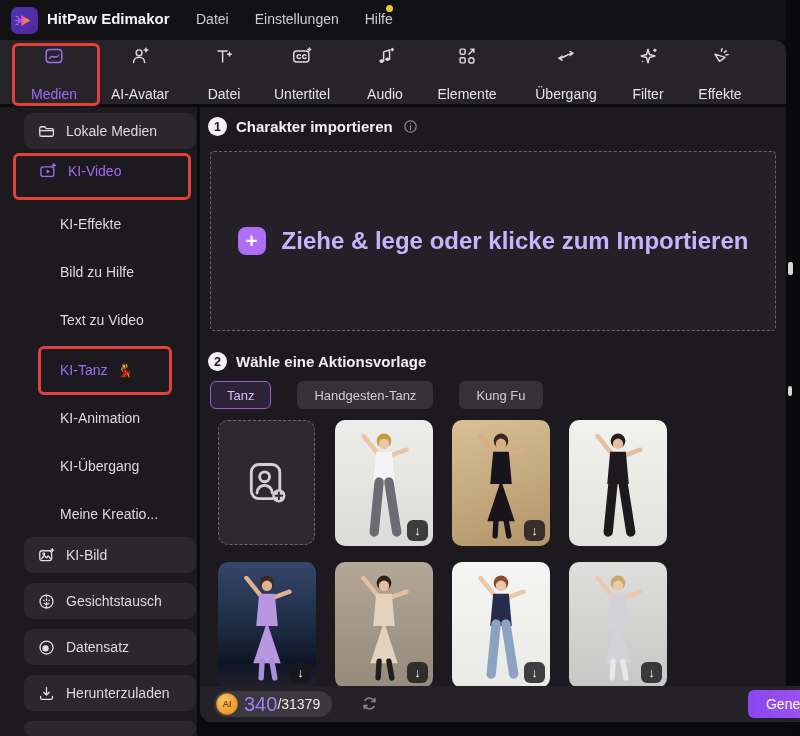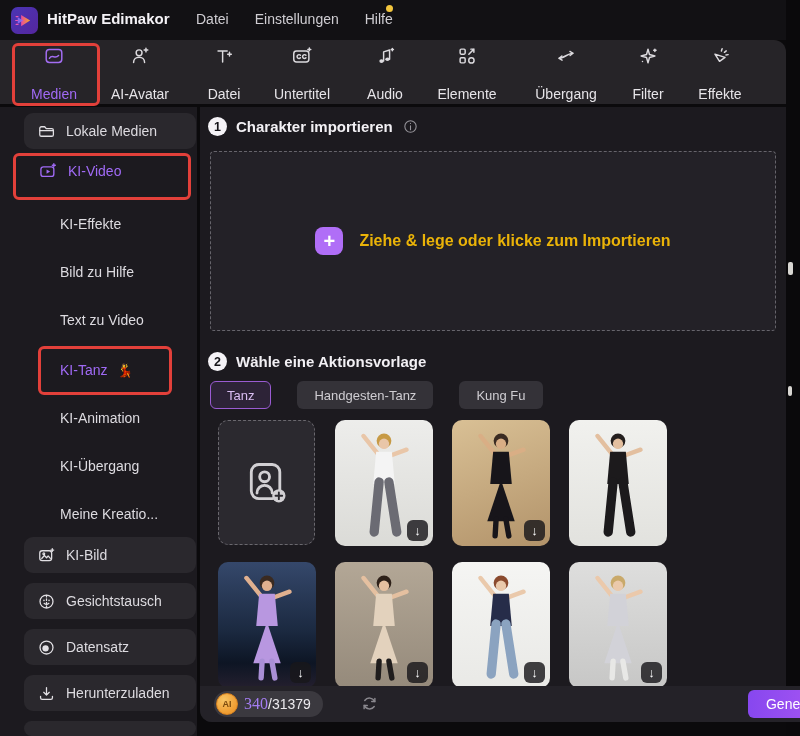--- a/index.html
+++ b/index.html
@@ -49,21 +49,21 @@
   .stepnum{width:19px;height:19px;border-radius:50%;background:#f5f3f7;color:#141318;font-size:12.5px;
            font-weight:bold;display:flex;align-items:center;justify-content:center;}
   .steptitle{font-size:15px;font-weight:bold;color:#f2f0f4;}
   .infoicon{width:17px;height:17px;color:#96949a;display:flex;}
   .infoicon svg{stroke:currentColor;fill:none;stroke-width:1.5;stroke-linecap:round;}
 
   .dropzone{position:absolute;left:10px;top:44px;width:564px;height:178px;border:1.5px dashed #66646b;
             border-radius:4px;background:#232127;display:flex;align-items:center;justify-content:center;gap:16px;cursor:pointer;}
   .plusbtn{width:28px;height:28px;border-radius:8px;background:#b06ef7;color:#fff;font-size:20px;font-weight:bold;
            display:flex;align-items:center;justify-content:center;line-height:1;}
-  .droptext{font-size:16px;font-weight:bold;color:#eab308;}
+  .droptext{font-size:24px;font-weight:bold;color:#c4b5fd;}
 
   .cattabs{position:absolute;left:10px;top:274px;display:flex;gap:26px;}
   .cattab{height:26px;border-radius:6px;background:#343238;color:#cfcdd2;font-size:13px;display:flex;
           align-items:center;padding:0 16px;cursor:pointer;border:1.5px solid transparent;}
   .cattab.active{background:#2d2337;border-color:#9a5bd2;color:#d9bdf2;}
 
   .thumb{position:absolute;width:98px;height:126px;border-radius:10px;overflow:hidden;cursor:pointer;}
   .thumb svg.sil{position:absolute;left:0;top:0;width:100%;height:100%;}
   .thumb.placeholder{background:#2b292f;border:1.5px dashed #6a686e;width:95px;height:123px;}
   .badge{position:absolute;right:5px;bottom:5px;width:21px;height:21px;border-radius:6px;
@@ -71,21 +71,21 @@
          font-size:13px;font-weight:bold;cursor:pointer;}
 
   
   .footer{position:absolute;left:0;top:579px;width:670px;height:36px;background:#242228;
           border-radius:0 0 12px 12px;z-index:20;}
   .credpill{position:absolute;left:14px;top:5px;height:26px;border-radius:13px;background:#3b393f;
             display:flex;align-items:center;padding:0 12px 0 2px;gap:6px;cursor:pointer;}
   .coin{width:22px;height:22px;border-radius:50%;background:radial-gradient(circle at 35% 30%,#f8c565,#ef9c31 70%);
         border:1.5px solid #d9831f;box-sizing:border-box;color:#7c4a0e;font-size:9px;font-weight:bold;
         display:flex;align-items:center;justify-content:center;}
-  .credused{color:#a47df2;font-size:16px;font-family:Liberation Serif, serif;}
+  .credused{color:#a47df2;font-size:20px;}
   .credtotal{color:#eceaee;font-size:14px;}
   .refresh{position:absolute;left:160px;top:8px;width:19px;height:19px;color:#8a888e;cursor:pointer;}
   .refresh svg{stroke:currentColor;fill:none;stroke-width:1.8;stroke-linecap:round;}
   .genbtn{position:absolute;right:16px;top:4px;height:28px;padding:0 18px;border:none;border-radius:6px;
           background:linear-gradient(90deg,#8747ef,#b35bf3);color:#fff;font-size:14px;
           font-family:"Liberation Sans",sans-serif;cursor:pointer;display:flex;align-items:center;}
 </style>
 </head>
 <body>
 

